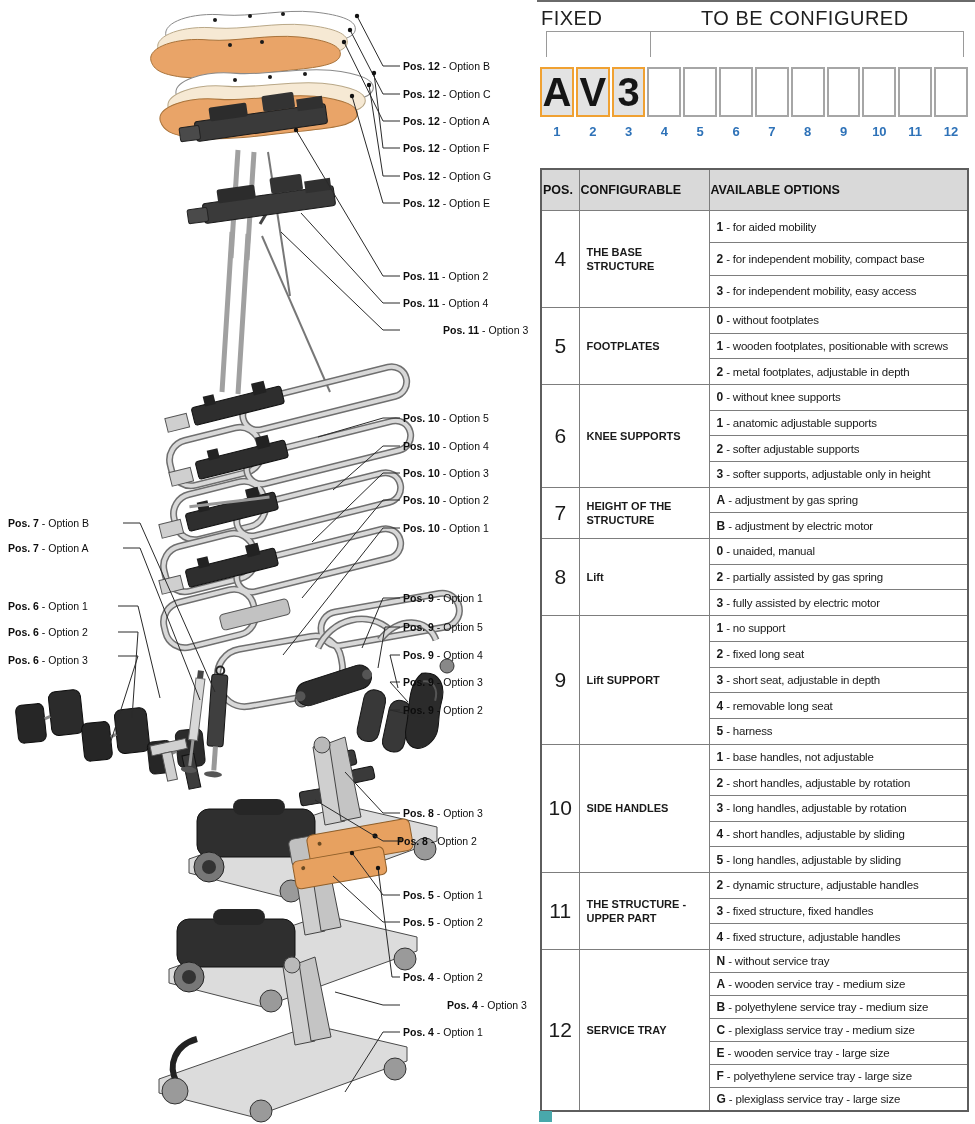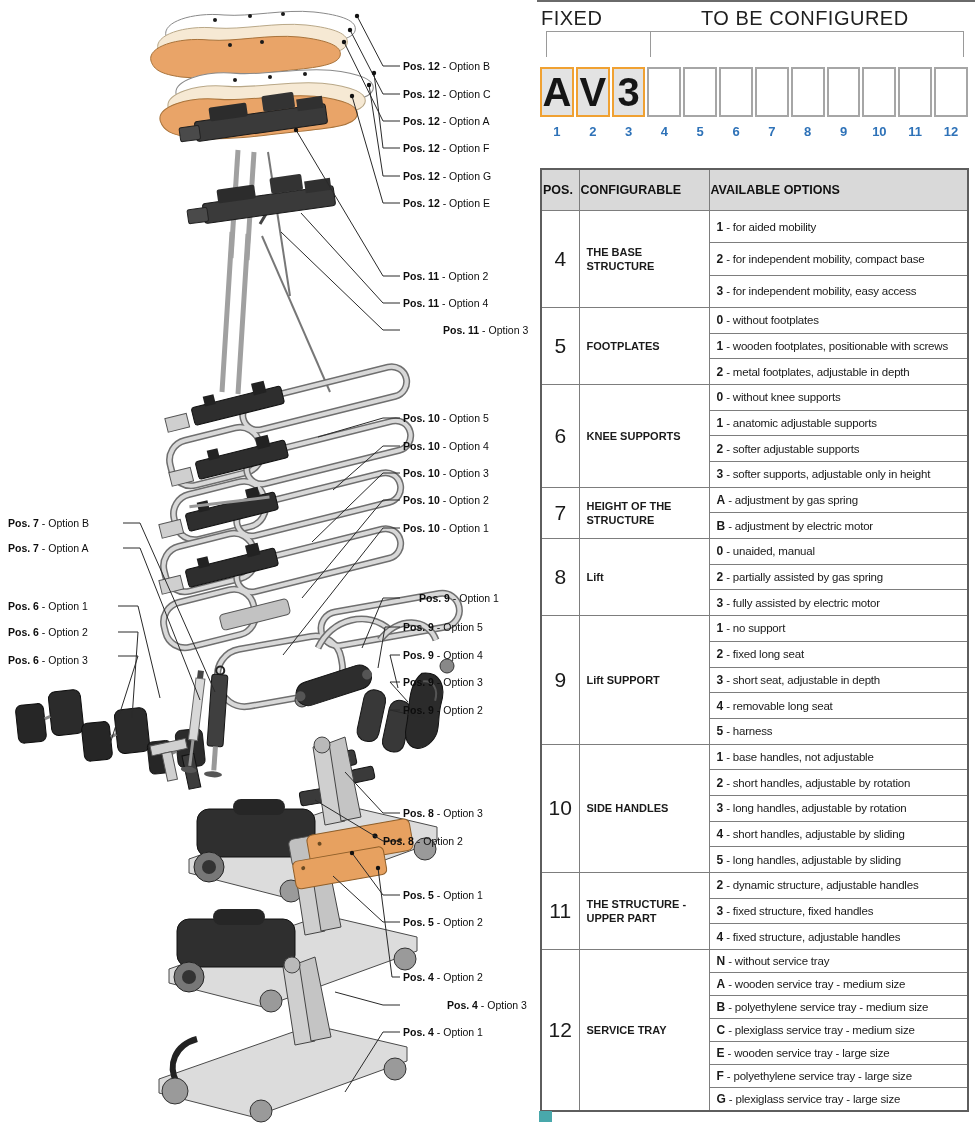--- a/index.html
+++ b/index.html
@@ -292,27 +292,27 @@
       <div class="dlabel" style="left: 403px; top: 170px;"><b>Pos. 12</b><span> - Option G</span></div>
       <div class="dlabel" style="left: 403px; top: 197px;"><b>Pos. 12</b><span> - Option E</span></div>
       <div class="dlabel" style="left: 403px; top: 270px;"><b>Pos. 11</b><span> - Option 2</span></div>
       <div class="dlabel" style="left: 403px; top: 297px;"><b>Pos. 11</b><span> - Option 4</span></div>
       <div class="dlabel" style="left: 403px; top: 324px; padding-left: 40px;"><b>Pos. 11</b><span> - Option 3</span></div>
       <div class="dlabel" style="left: 403px; top: 412px;"><b>Pos. 10</b><span> - Option 5</span></div>
       <div class="dlabel" style="left: 403px; top: 440px;"><b>Pos. 10</b><span> - Option 4</span></div>
       <div class="dlabel" style="left: 403px; top: 467px;"><b>Pos. 10</b><span> - Option 3</span></div>
       <div class="dlabel" style="left: 403px; top: 494px;"><b>Pos. 10</b><span> - Option 2</span></div>
       <div class="dlabel" style="left: 403px; top: 522px;"><b>Pos. 10</b><span> - Option 1</span></div>
-      <div class="dlabel" style="left: 403px; top: 592px; margin-left: 16px;"><b>Pos. 9</b><span> - Option 1</span></div>
+      <div class="dlabel" style="left: 403px; top: 592px;"><b>Pos. 9</b><span> - Option 1</span></div>
       <div class="dlabel" style="left: 403px; top: 621px;"><b>Pos. 9</b><span> - Option 5</span></div>
       <div class="dlabel" style="left: 403px; top: 649px;"><b>Pos. 9</b><span> - Option 4</span></div>
       <div class="dlabel" style="left: 403px; top: 676px;"><b>Pos. 9</b><span> - Option 3</span></div>
       <div class="dlabel" style="left: 403px; top: 704px;"><b>Pos. 9</b><span> - Option 2</span></div>
       <div class="dlabel" style="left: 403px; top: 807px;"><b>Pos. 8</b><span> - Option 3</span></div>
-      <div class="dlabel" style="left: 383px; top: 835px;"><b>Pos. 8</b><span> - Option 2</span></div>
+      <div class="dlabel" style="left: 397px; top: 835px;"><b>Pos. 8</b><span> - Option 2</span></div>
       <div class="dlabel" style="left: 403px; top: 889px;"><b>Pos. 5</b><span> - Option 1</span></div>
       <div class="dlabel" style="left: 403px; top: 916px;"><b>Pos. 5</b><span> - Option 2</span></div>
       <div class="dlabel" style="left: 403px; top: 971px;"><b>Pos. 4</b><span> - Option 2</span></div>
       <div class="dlabel" style="left: 403px; top: 999px; margin-left: 44px;"><b>Pos. 4</b><span> - Option 3</span></div>
       <div class="dlabel" style="left: 403px; top: 1026px;"><b>Pos. 4</b><span> - Option 1</span></div>
       <div class="dlabel" style="left: 8px; top: 517px;"><b>Pos. 7</b><span> - Option B</span></div>
       <div class="dlabel" style="left: 8px; top: 542px;"><b>Pos. 7</b><span> - Option A</span></div>
       <div class="dlabel" style="left: 8px; top: 600px;"><b>Pos. 6</b><span> - Option 1</span></div>
       <div class="dlabel" style="left: 8px; top: 626px;"><b>Pos. 6</b><span> - Option 2</span></div>
       <div class="dlabel" style="left: 8px; top: 654px;"><b>Pos. 6</b><span> - Option 3</span></div>

